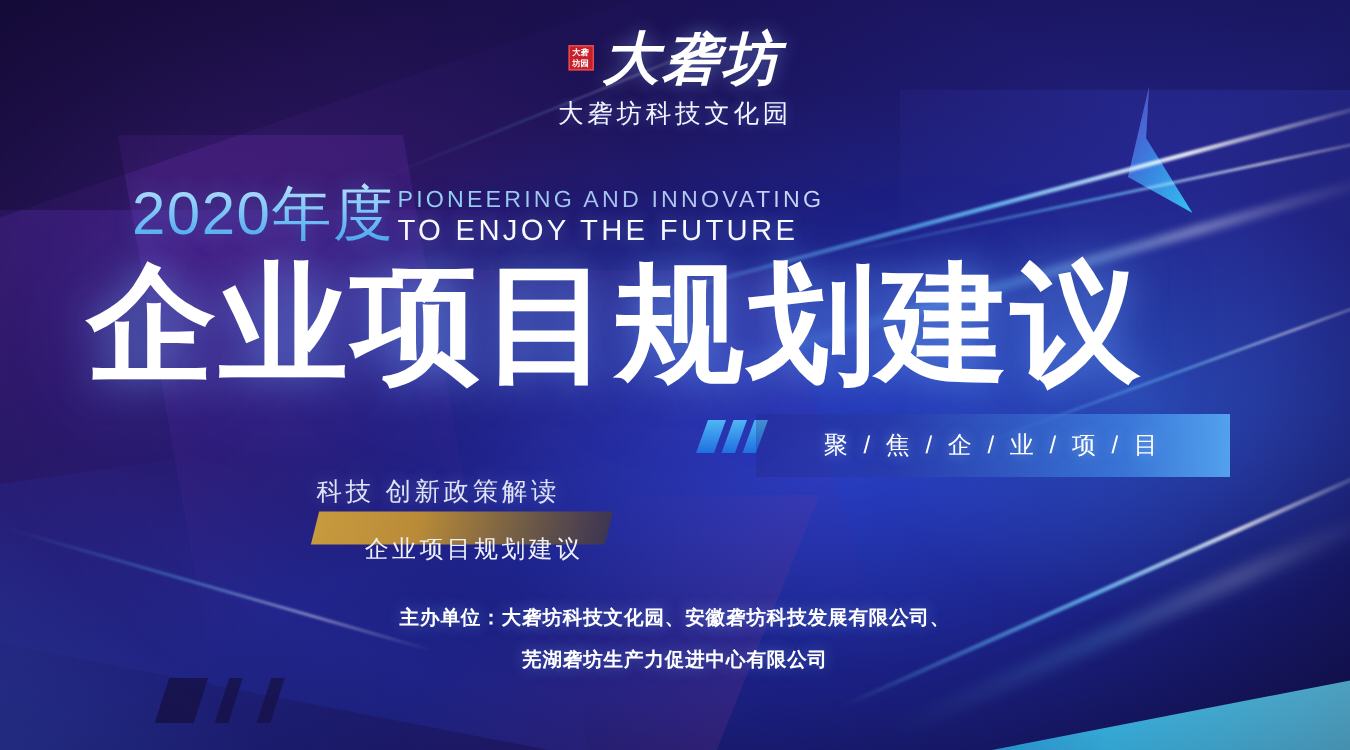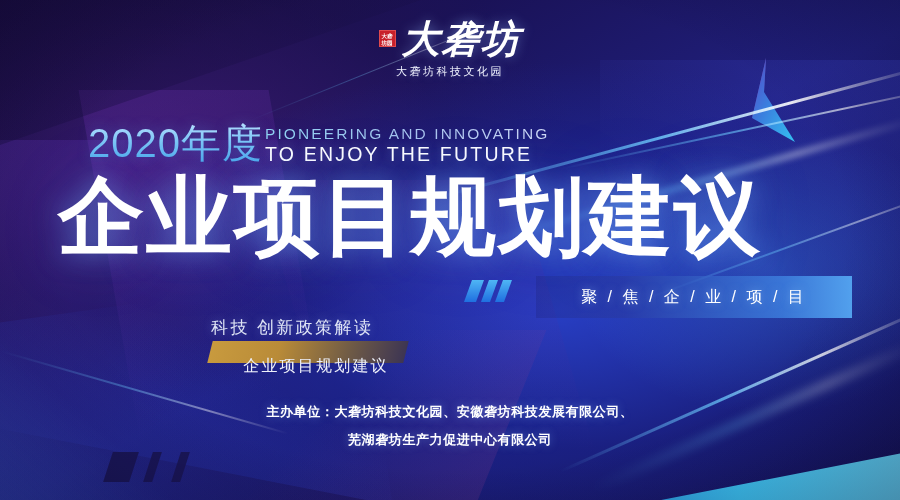--- a/index.html
+++ b/index.html
@@ -104,21 +104,21 @@
   }
   .seal span{display:block;transform:scale(.92);}
   .logo-main{
     font-family:"DejaVu Serif","Liberation Serif",serif;
     font-size:38px;font-weight:bold;color:#ffffff;letter-spacing:2px;
     line-height:42px;
     text-shadow:0 0 12px rgba(150,190,255,.45);
     font-style:italic;
   }
   .logo-sub{
-    margin-top:4px;color:#f2f4ff;font-size:11px;letter-spacing:2.5px;
+    margin-top:4px;color:#f2f4ff;font-size:17px;letter-spacing:2.5px;
     font-weight:500;text-shadow:0 0 8px rgba(120,160,255,.4);
   }
 
   .year-row{position:absolute;left:88px;top:122px;display:flex;align-items:flex-start;}
   .year{
     font-size:40px;line-height:42px;font-weight:400;letter-spacing:1px;
     background:linear-gradient(180deg,#bfe4ff 0%,#7ec8f5 50%,#4aa8e8 100%);
     -webkit-background-clip:text;background-clip:text;color:transparent;
     text-shadow:0 0 14px rgba(90,180,255,.35);
   }
@@ -140,21 +140,21 @@
     text-shadow:0 0 26px rgba(120,180,255,.55), 0 0 60px rgba(70,120,255,.35);
   }
 
   .slash-wrap{position:absolute;left:468px;top:280px;display:flex;gap:5px;}
   .slash{width:12px;height:22px;transform:skewX(-20deg);
     background:linear-gradient(180deg,#4fb6f5,#1f6fe0);}
   .slash.s2{width:9px;}
   .slash.s3{width:9px;}
 
   .focus-bar{
-    position:absolute;left:536px;top:276px;width:316px;height:42px;
+    position:absolute;left:504px;top:276px;width:316px;height:42px;
     background:linear-gradient(90deg, rgba(28,30,110,.25) 0%, rgba(42,58,160,.55) 28%, rgba(62,130,225,.80) 78%, rgba(86,170,245,.92) 100%);
     display:flex;align-items:center;justify-content:center;
   }
   .focus-text{
     color:#ffffff;font-size:16px;letter-spacing:3px;font-weight:500;
     text-shadow:0 0 8px rgba(160,210,255,.5);
   }
 
   .sub-line{
     position:absolute;left:211px;top:316px;

